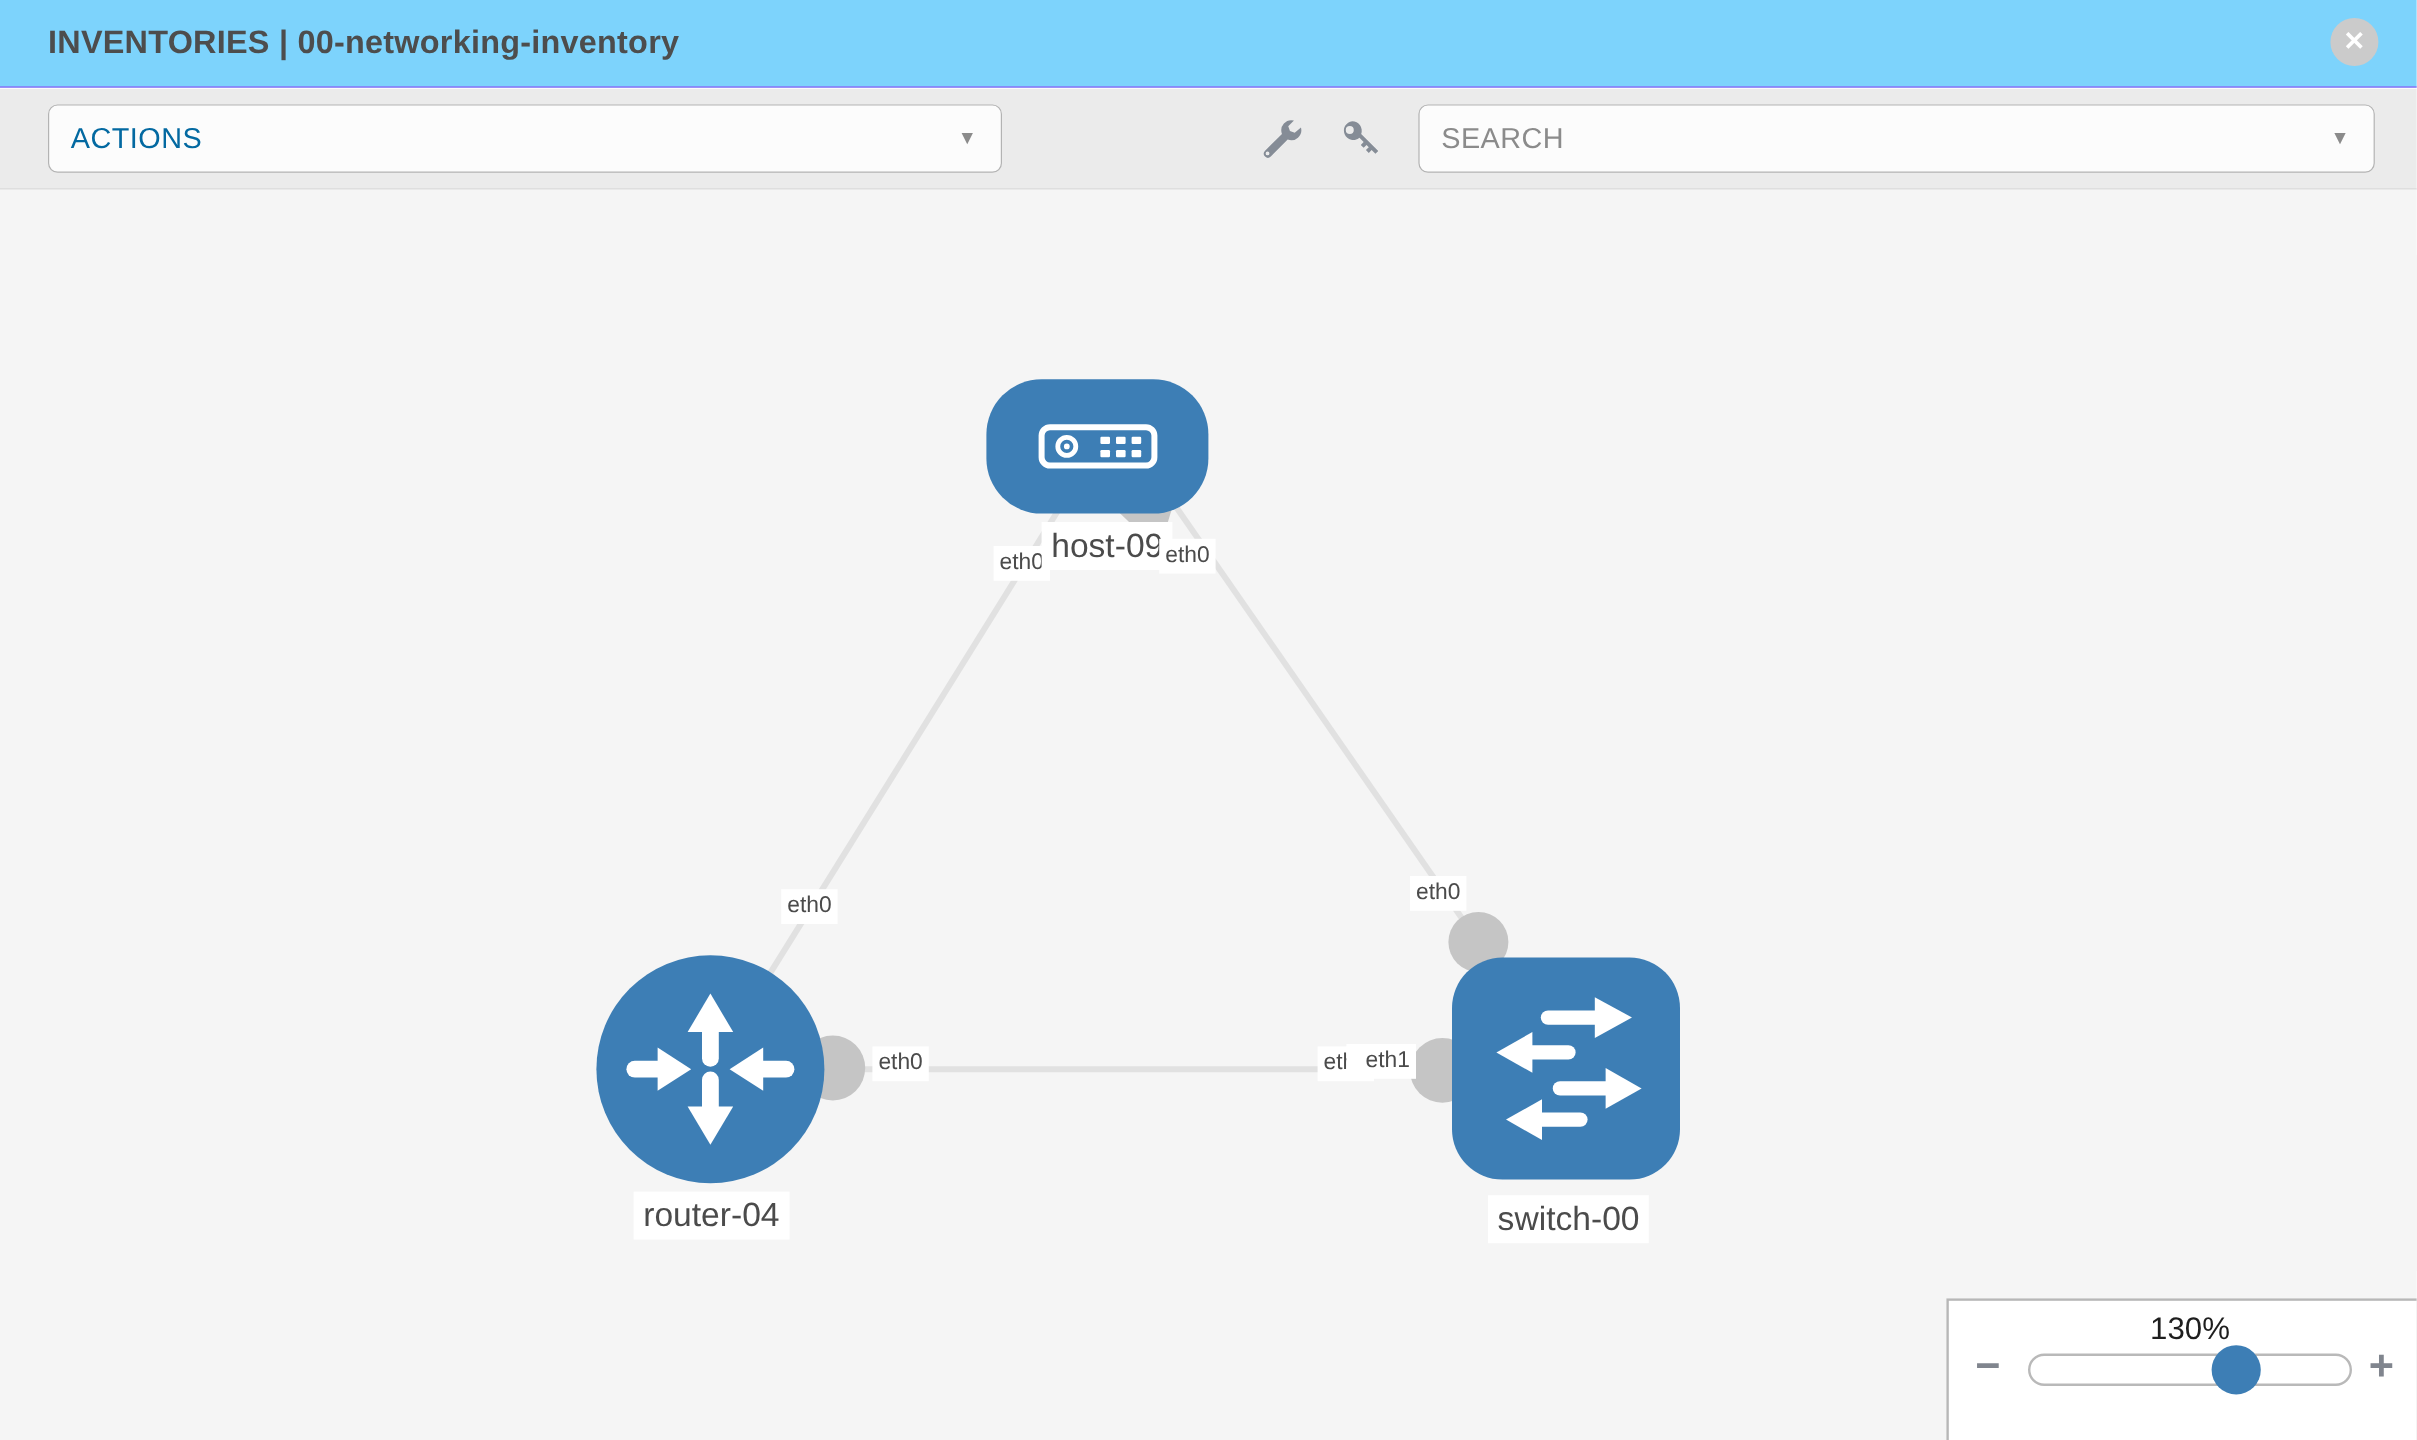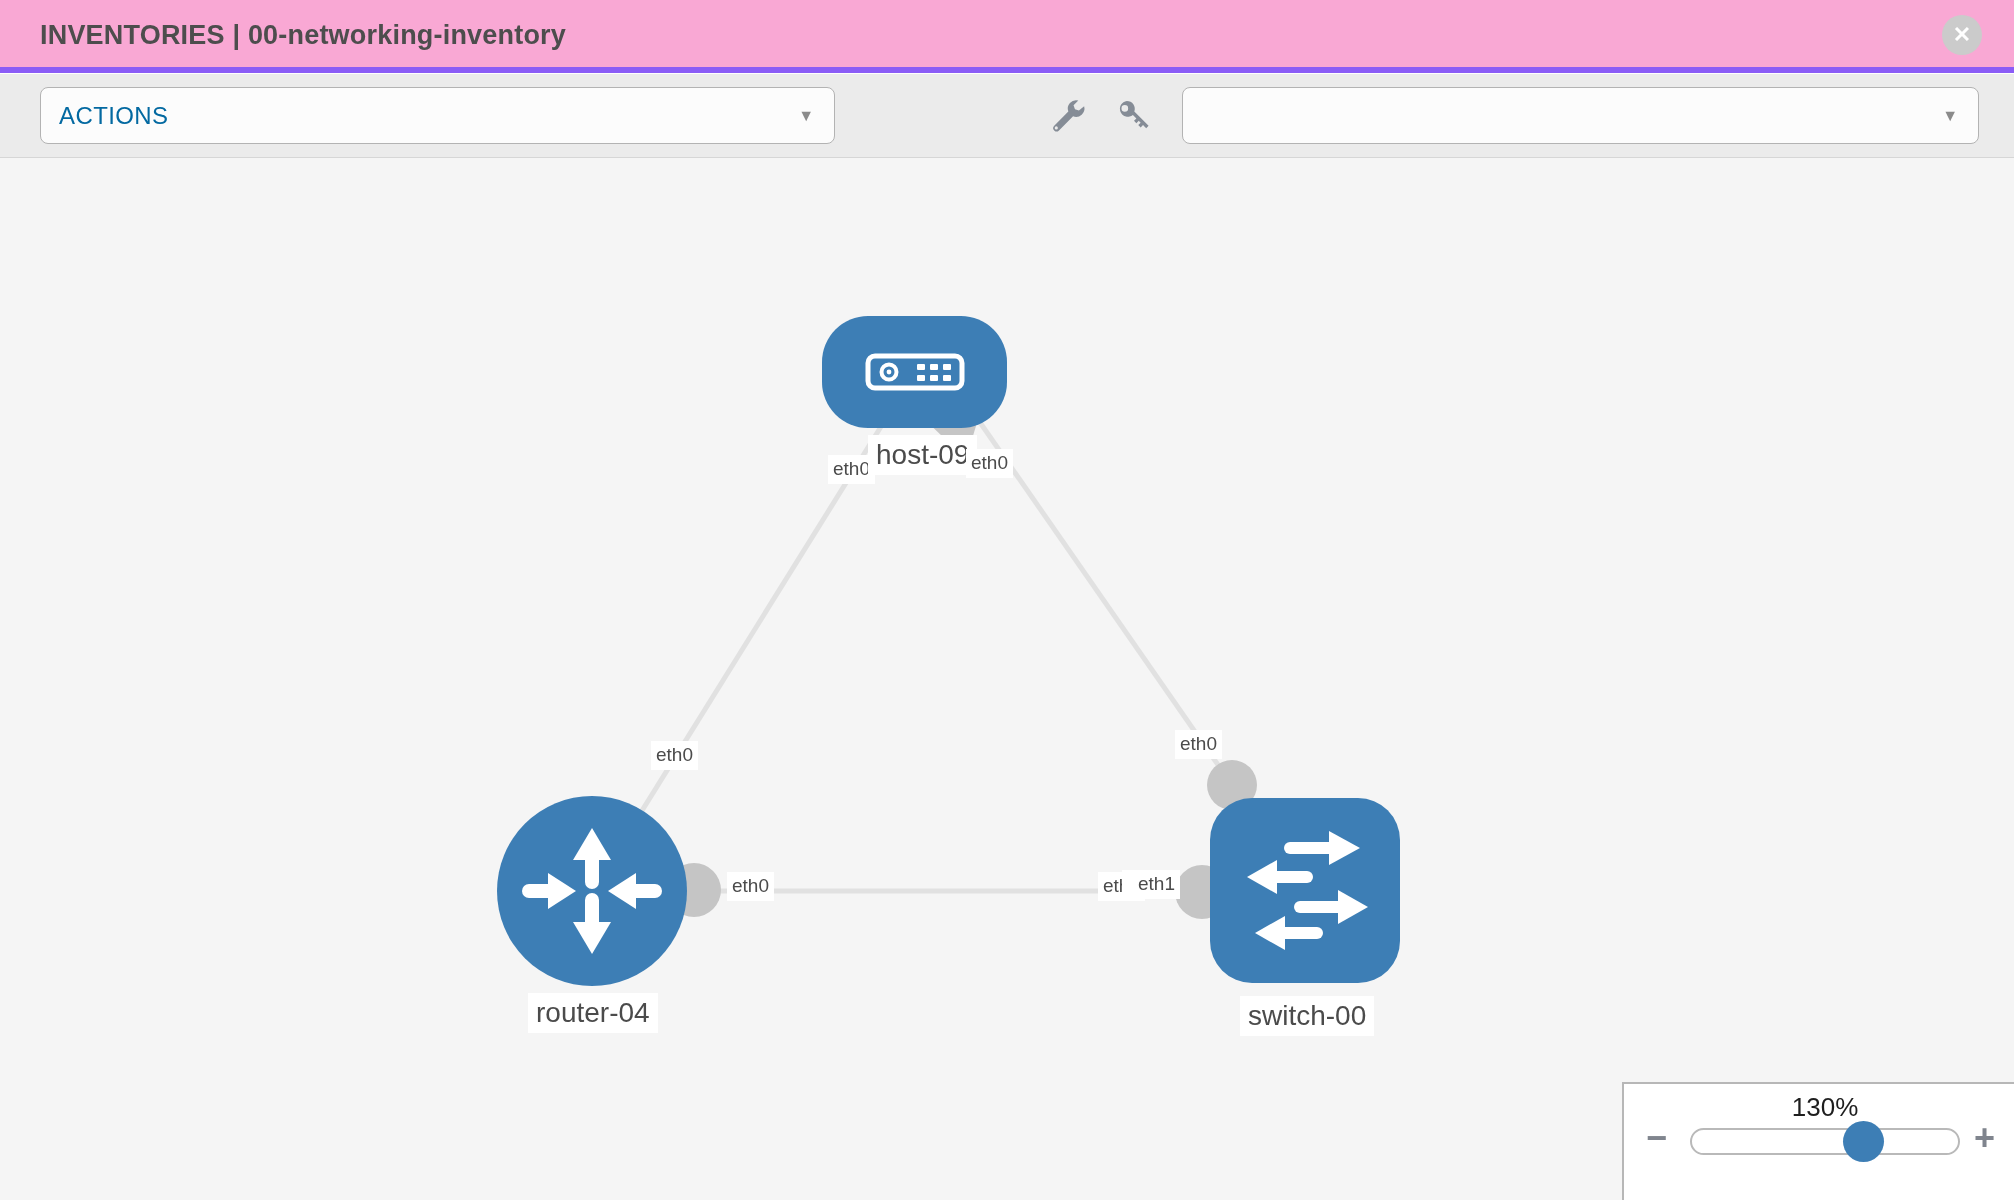--- a/index.html
+++ b/index.html
@@ -2,21 +2,21 @@
 <html><head>
 <meta charset="utf-8">
 <style>
   * { margin:0; padding:0; box-sizing:border-box; }
   html,body { width:2014px; height:1200px; overflow:hidden; background:#fff;
               font-family:"Liberation Sans", sans-serif; }
   .page { position:relative; width:2014px; height:1200px; }
 
   
   .header { position:absolute; top:0; left:0; width:2014px; height:73px;
-            background:#f9a8d4; border-bottom:6px solid #8b5cf6; }
+            background:#7dd3fc; border-bottom:1px solid #8b5cf6; }
   .header-title { position:absolute; left:40px; top:20px; font-size:27px;
                   font-weight:700; color:#4d4d4d; letter-spacing:0.2px; }
   .close-btn { position:absolute; right:32px; top:15px; width:40px; height:40px;
                border-radius:50%; background:#cbcbcb; cursor:pointer;
                display:flex; align-items:center; justify-content:center; }
   .close-btn span { color:#fff; font-size:22px; font-weight:700; line-height:1; }
 
   
   .toolbar { position:absolute; top:74px; left:0; width:2014px; height:84px;
              background:#ebebeb; border-bottom:1px solid #d6d6d6; }
@@ -90,20 +90,21 @@
         <path fill="#858c96" d="M22.2 5.9a5.3 5.3 0 0 1-7 6.3l-8.9 8.9a2.1 2.1 0 0 1-3-3l8.9-8.9a5.3 5.3 0 0 1 6.3-7l-3 3 .9 2.5 2.5.9 3.3-2.7zM4.6 20.5a1 1 0 1 0 0-2 1 1 0 0 0 0 2z"></path>
       </svg>
     </div>
     <div class="tool-icon key-btn">
       <svg width="38" height="38" viewBox="0 0 24 24">
         <path fill="#858c96" d="M7.5 2.5a5 5 0 0 1 4.7 6.7l9 9-1.5 1.5-2-2-1.5 1.5-1.5-1.5 1.5-1.5-1.2-1.2-1.5 1.5-1.5-1.5 1.5-1.5-2.2-2.2A5 5 0 1 1 7.5 2.5zm-1.3 2.6a2.1 2.1 0 1 0 0 4.2 2.1 2.1 0 0 0 0-4.2z"></path>
       </svg>
     </div>
 
     <div class="dd-box search-box">
+      <input type="text" placeholder="SEARCH" style="">
       <span class="caret">▼</span>
     </div>
   </div>
 
   <div class="canvas">
 
     <svg class="links-layer" width="2014" height="1042">
       <line x1="915" y1="214" x2="592" y2="733" stroke="#e1e1e1" stroke-width="5"></line>
       <line x1="945" y1="214" x2="1232" y2="627" stroke="#e1e1e1" stroke-width="5"></line>
       <line x1="592" y1="733" x2="1305" y2="733" stroke="#e1e1e1" stroke-width="5"></line>

